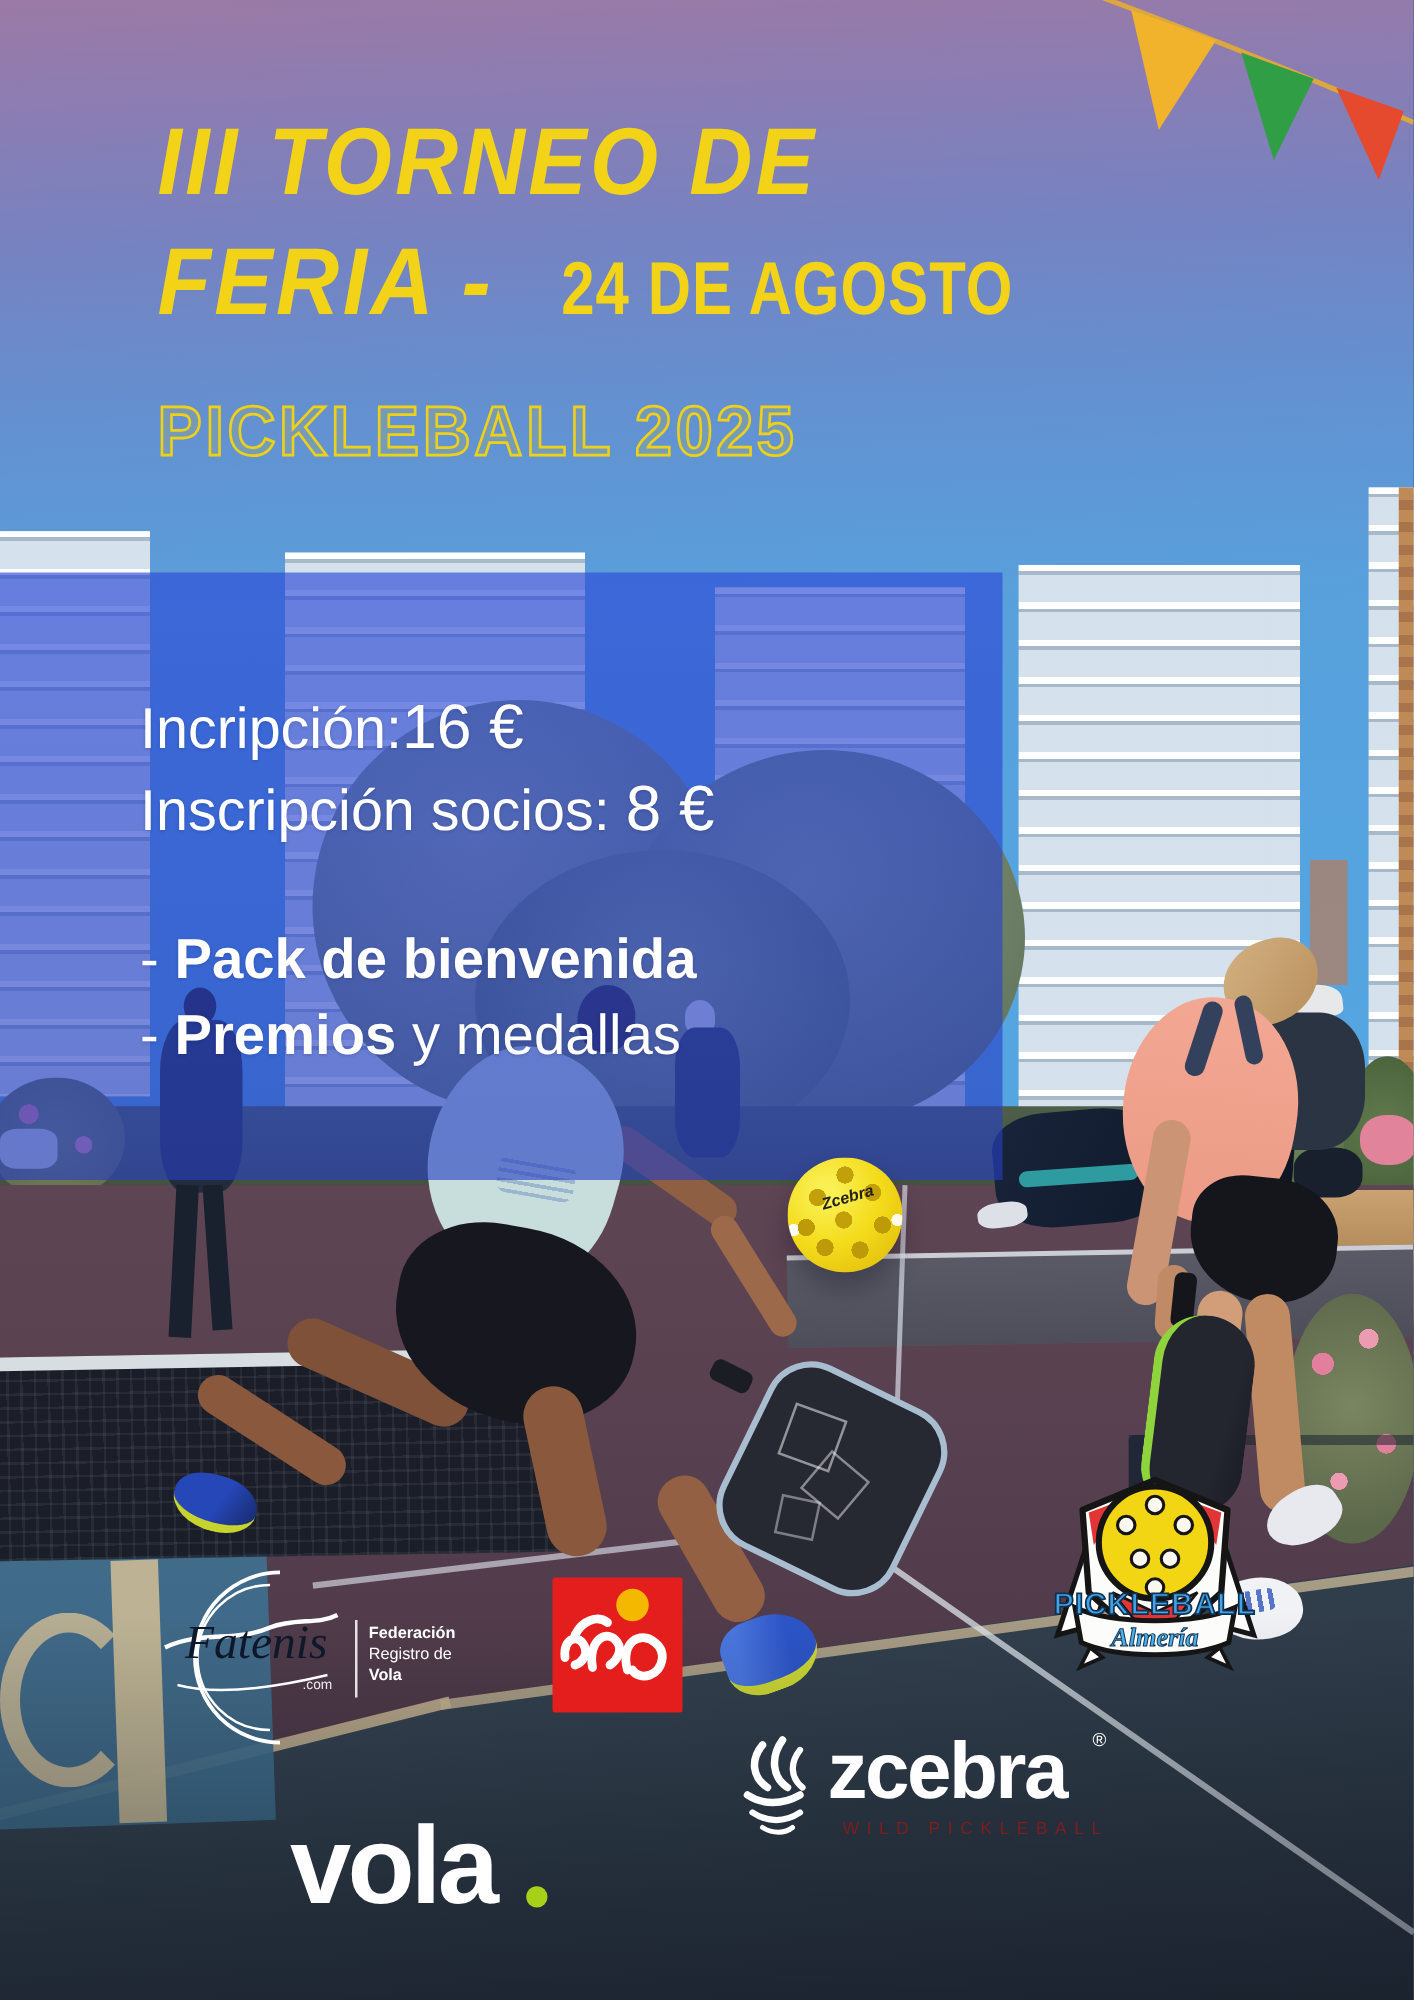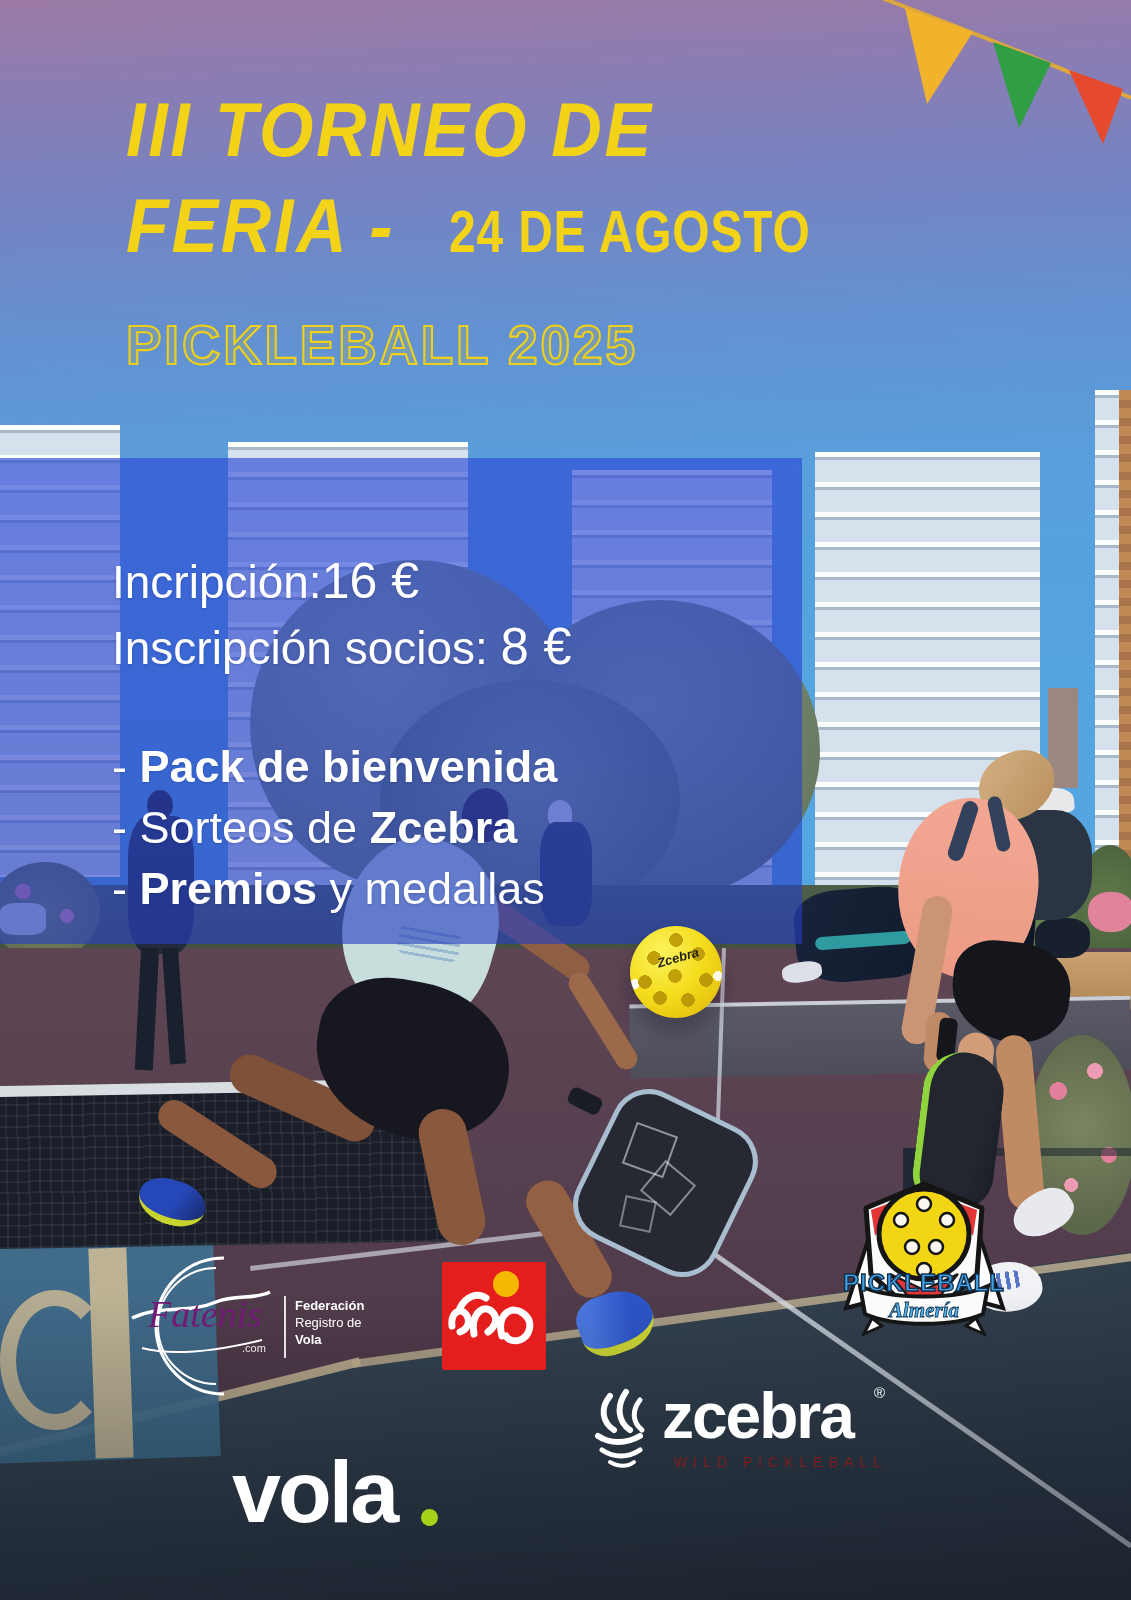--- a/index.html
+++ b/index.html
@@ -173,32 +173,31 @@
   <div class="abs subtitle" style="left:126px;top:312px;font-size:56px;">PICKLEBALL 2025</div>
 
   <div class="abs panel-text" style="left:112px;top:552px;font-size:46px;">
     <span>Incripción:</span><span style="font-size:50px;">16 €</span>
   </div>
   <div class="abs panel-text" style="left:112px;top:617px;font-size:46px;">
     <span>Inscripción socios: </span><span style="font-size:51px;">8 €</span>
   </div>
   <div class="abs panel-text" style="left:112px;top:736px;font-size:45px;line-height:61px;">
     <div><span>- </span><span class="bold">Pack de bienvenida</span><span></span></div>
-    <div><span>- Sorteos de </span><span class="bold">Zcebra</span><span></span></div>
     <div><span>- </span><span class="bold">Premios</span><span> y medallas</span></div>
   </div>
 
   <div class="abs logo" style="left:112px;top:1248px;width:300px;height:165px;">
     <svg width="170" height="160" viewBox="0 0 170 160" style="position:absolute;left:0;top:0;">
       <path d="M112,10 A62,62 0 1 0 112,146" stroke="#fff" stroke-width="3" fill="none"></path>
       <path d="M104,20 A52,52 0 1 0 104,136" stroke="#fff" stroke-width="2" fill="none"></path>
       <path d="M20,70 C50,56 76,66 104,54 C124,46 142,52 158,44" stroke="#fff" stroke-width="3.5" fill="none"></path>
       <path d="M30,100 C60,108 100,104 150,92" stroke="#fff" stroke-width="2" fill="none"></path>
     </svg>
-    <div class="abs" style="left:36px;top:44px;font-size:38px;font-style:italic;font-family:'Liberation Serif',serif;color:#701a75;">Fatenis</div>
+    <div class="abs" style="left:36px;top:44px;font-size:38px;font-style:italic;font-family:'Liberation Serif',serif;color:#0f172a;">Fatenis</div>
     <div class="abs" style="left:130px;top:94px;font-size:11px;color:#fff;opacity:.9;">.com</div>
     <div class="abs" style="left:172px;top:48px;width:2px;height:62px;background:rgba(255,255,255,.85);"></div>
     <div class="abs fed-small" style="left:183px;top:50px;">
       <div style="font-weight:600;">Federación</div>
       <div>Registro de</div>
       <div style="font-weight:bold;">Vola</div>
     </div>
   </div>
 
   <div class="abs logo" style="left:442px;top:1262px;width:350px;height:120px;">

